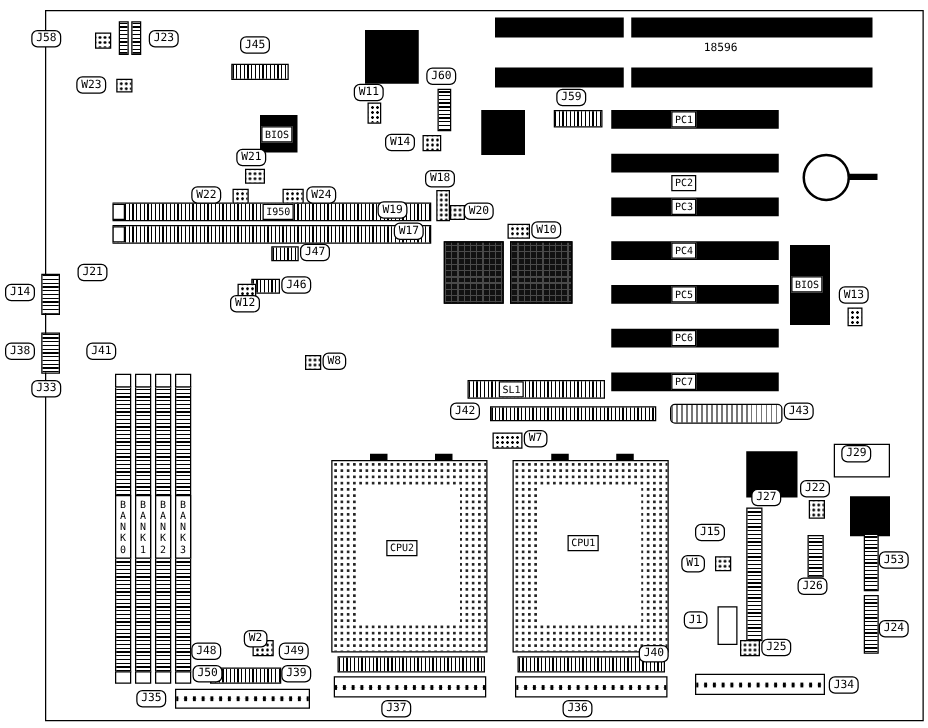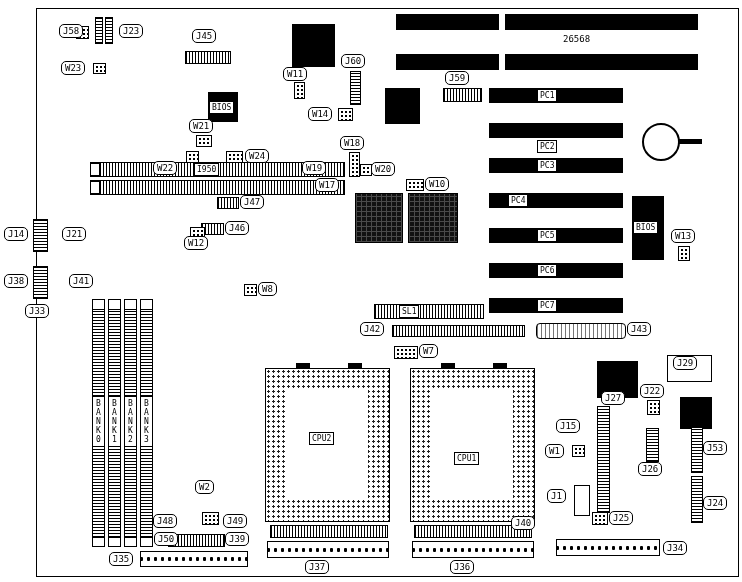--- a/index.html
+++ b/index.html
@@ -27,30 +27,30 @@
 <body>
 
 <div class="diagram">
 
   <div class="board"></div>
 
   <div class="blk" style="left:396px;top:14px;width:103px;height:16px"></div>
   <div class="blk" style="left:505px;top:14px;width:193px;height:16px"></div>
   <div class="blk" style="left:396px;top:54px;width:103px;height:16px"></div>
   <div class="blk" style="left:505px;top:54px;width:193px;height:16px"></div>
-  <div class="txt" style="left:563px;top:34px">26568</div>
+  <div class="txt" style="left:563px;top:34px">18596</div>
 
   <div class="blk" style="left:489px;top:88px;width:134px;height:15px"></div>
   <div class="boxlbl" style="left:537px;top:89px">PC1</div>
   <div class="blk" style="left:489px;top:123px;width:134px;height:15px"></div>
   <div class="boxlbl" style="left:537px;top:140px">PC2</div>
   <div class="blk" style="left:489px;top:158px;width:134px;height:15px"></div>
   <div class="boxlbl" style="left:537px;top:159px">PC3</div>
   <div class="blk" style="left:489px;top:193px;width:134px;height:15px"></div>
-  <div class="boxlbl" style="left:508px;top:194px">PC4</div>
+  <div class="boxlbl" style="left:537px;top:194px">PC4</div>
   <div class="blk" style="left:489px;top:228px;width:134px;height:15px"></div>
   <div class="boxlbl" style="left:537px;top:229px">PC5</div>
   <div class="blk" style="left:489px;top:263px;width:134px;height:15px"></div>
   <div class="boxlbl" style="left:537px;top:264px">PC6</div>
   <div class="blk" style="left:489px;top:298px;width:134px;height:15px"></div>
   <div class="boxlbl" style="left:537px;top:299px">PC7</div>
 
   <div class="blk" style="left:677px;top:139px;width:25px;height:5px"></div>
   <div class="circle" style="left:642px;top:123px;width:38px;height:38px"></div>
 
@@ -63,21 +63,21 @@
   <div class="blk" style="left:385px;top:88px;width:35px;height:36px"></div>
   <div class="bga" style="left:355px;top:193px;width:48px;height:50px"></div>
   <div class="bga" style="left:408px;top:193px;width:50px;height:50px"></div>
   <div class="blk" style="left:597px;top:361px;width:41px;height:37px"></div>
   <div class="blk" style="left:680px;top:397px;width:32px;height:32px"></div>
 
   <div class="hatch" style="left:90px;top:162px;width:255px;height:15px"></div>
   <div class="hatch" style="left:90px;top:180px;width:255px;height:15px"></div>
   <div class="sq" style="left:90px;top:163px;width:10px;height:13px"></div>
   <div class="sq" style="left:90px;top:181px;width:10px;height:13px"></div>
-  <div class="boxlbl" style="left:194px;top:163px">I950</div>
+  <div class="boxlbl" style="left:210px;top:163px">I950</div>
 
   <div class="hatch" style="left:374px;top:304px;width:110px;height:15px"></div>
   <div class="boxlbl" style="left:399px;top:305px">SL1</div>
   <div class="hatch" style="left:392px;top:325px;width:133px;height:12px"></div>
   <div class="conn43" style="left:536px;top:323px;width:90px;height:16px"></div>
   <div class="dots" style="left:394px;top:346px;width:24px;height:13px"></div>
 
   <div class="sq" style="left:92px;top:299px;width:13px;height:11px"></div>
   <div class="hatchv" style="left:92px;top:309px;width:13px;height:229px"></div>
   <div class="sq" style="left:92px;top:537px;width:13px;height:10px"></div>
@@ -102,21 +102,21 @@
   <div class="blk" style="left:348px;top:363px;width:14px;height:6px"></div>
   <div class="cpu" style="left:265px;top:368px;width:125px;height:154px"></div>
   <div class="cpu-inner" style="left:287px;top:390px;width:81px;height:110px"></div>
   <div class="boxlbl" style="left:309px;top:432px">CPU2</div>
   <div class="hatch" style="left:270px;top:525px;width:118px;height:13px"></div>
 
   <div class="blk" style="left:441px;top:363px;width:14px;height:6px"></div>
   <div class="blk" style="left:493px;top:363px;width:14px;height:6px"></div>
   <div class="cpu" style="left:410px;top:368px;width:125px;height:154px"></div>
   <div class="cpu-inner" style="left:432px;top:390px;width:81px;height:110px"></div>
-  <div class="boxlbl" style="left:454px;top:452px">CPU1</div>
+  <div class="boxlbl" style="left:454px;top:428px">CPU1</div>
   <div class="hatch" style="left:414px;top:525px;width:118px;height:13px"></div>
 
   <div class="pinbox" style="left:267px;top:541px;width:122px;height:17px"></div>
   <div class="pinbox" style="left:412px;top:541px;width:122px;height:17px"></div>
   <div class="pinbox" style="left:556px;top:539px;width:104px;height:17px"></div>
   <div class="pinbox" style="left:140px;top:551px;width:108px;height:16px"></div>
   <div class="hatch" style="left:168px;top:534px;width:57px;height:13px"></div>
   <div class="dots" style="left:202px;top:512px;width:17px;height:13px"></div>
 
   <div class="hatchv" style="left:33px;top:219px;width:15px;height:33px"></div>
@@ -147,29 +147,29 @@
   <div class="outline" style="left:667px;top:355px;width:45px;height:27px"></div>
   <div class="dots" style="left:647px;top:400px;width:13px;height:15px"></div>
   <div class="hatchv" style="left:597px;top:406px;width:13px;height:107px"></div>
   <div class="dots" style="left:572px;top:445px;width:13px;height:12px"></div>
   <div class="hatchv" style="left:646px;top:428px;width:13px;height:34px"></div>
   <div class="hatchv" style="left:691px;top:427px;width:12px;height:46px"></div>
   <div class="hatchv" style="left:691px;top:476px;width:12px;height:47px"></div>
   <div class="outline" style="left:574px;top:485px;width:16px;height:31px"></div>
   <div class="dots" style="left:592px;top:512px;width:16px;height:13px"></div>
 
-  <div class="lbl" style="left:59px;top:24px">J58</div>
+  <div class="lbl" style="left:25px;top:24px">J58</div>
   <div class="lbl" style="left:119px;top:24px">J23</div>
   <div class="lbl" style="left:192px;top:29px">J45</div>
   <div class="lbl" style="left:445px;top:71px">J59</div>
   <div class="lbl" style="left:341px;top:54px">J60</div>
   <div class="lbl" style="left:240px;top:195px">J47</div>
   <div class="lbl" style="left:225px;top:221px">J46</div>
   <div class="lbl" style="left:4px;top:227px">J14</div>
-  <div class="lbl" style="left:62px;top:227px">J21</div>
+  <div class="lbl" style="left:62px;top:211px">J21</div>
   <div class="lbl" style="left:4px;top:274px">J38</div>
   <div class="lbl" style="left:69px;top:274px">J41</div>
   <div class="lbl" style="left:25px;top:304px">J33</div>
   <div class="lbl" style="left:360px;top:322px">J42</div>
   <div class="lbl" style="left:627px;top:322px">J43</div>
   <div class="lbl" style="left:673px;top:356px">J29</div>
   <div class="lbl" style="left:640px;top:384px">J22</div>
   <div class="lbl" style="left:601px;top:391px">J27</div>
   <div class="lbl" style="left:556px;top:419px">J15</div>
   <div class="lbl" style="left:547px;top:489px">J1</div>
@@ -184,27 +184,27 @@
   <div class="lbl" style="left:154px;top:532px">J50</div>
   <div class="lbl" style="left:225px;top:532px">J39</div>
   <div class="lbl" style="left:109px;top:552px">J35</div>
   <div class="lbl" style="left:305px;top:560px">J37</div>
   <div class="lbl" style="left:450px;top:560px">J36</div>
 
   <div class="lbl" style="left:61px;top:61px">W23</div>
   <div class="lbl" style="left:283px;top:67px">W11</div>
   <div class="lbl" style="left:308px;top:107px">W14</div>
   <div class="lbl" style="left:189px;top:119px">W21</div>
-  <div class="lbl" style="left:153px;top:161px">W22</div>
+  <div class="lbl" style="left:153px;top:149px">W22</div>
   <div class="lbl" style="left:245px;top:149px">W24</div>
   <div class="lbl" style="left:302px;top:161px">W19</div>
   <div class="lbl" style="left:340px;top:136px">W18</div>
   <div class="lbl" style="left:315px;top:178px">W17</div>
   <div class="lbl" style="left:371px;top:162px">W20</div>
   <div class="lbl" style="left:425px;top:177px">W10</div>
   <div class="lbl" style="left:184px;top:236px">W12</div>
   <div class="lbl" style="left:258px;top:282px">W8</div>
   <div class="lbl" style="left:671px;top:229px">W13</div>
   <div class="lbl" style="left:419px;top:344px">W7</div>
   <div class="lbl" style="left:545px;top:444px">W1</div>
-  <div class="lbl" style="left:195px;top:480px">W2</div>
+  <div class="lbl" style="left:195px;top:504px">W2</div>
 
 </div>
 
 </body></html>

